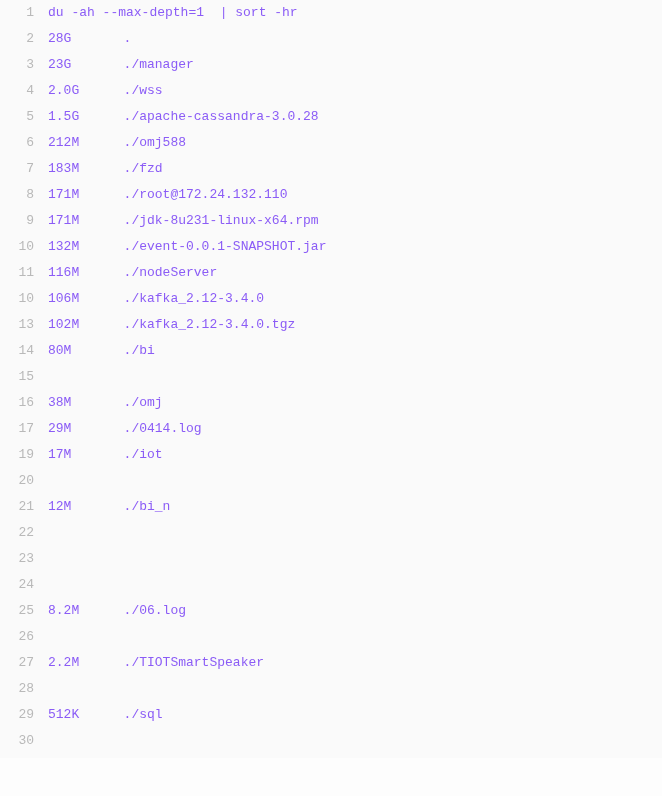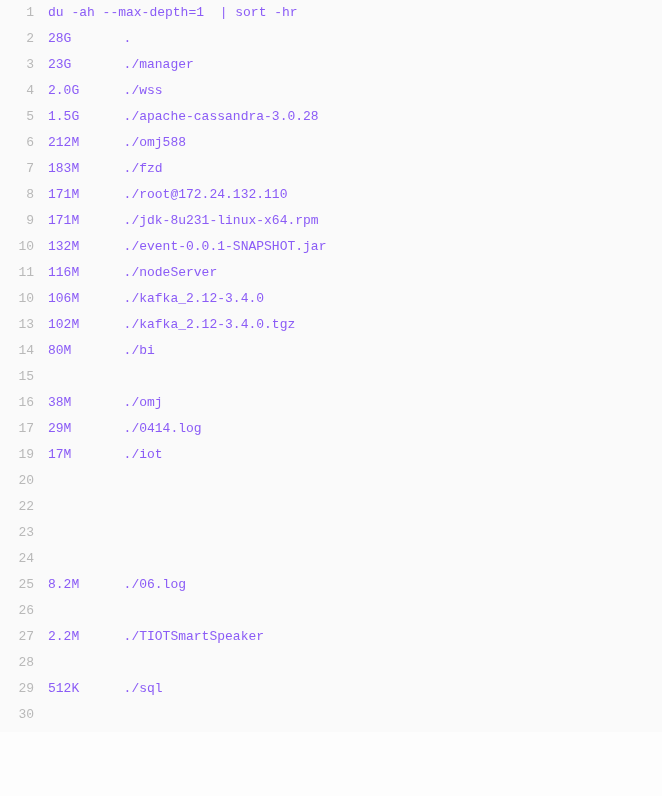--- a/index.html
+++ b/index.html
@@ -55,20 +55,21 @@
     <div class="line"><span class="ln">10</span><span class="content"><span class="size">132M</span>  <span>./event-0.0.1-SNAPSHOT.jar</span></span></div>
     <div class="line"><span class="ln">11</span><span class="content"><span class="size">116M</span>  <span>./nodeServer</span></span></div>
     <div class="line"><span class="ln">10</span><span class="content"><span class="size">106M</span>  <span>./kafka_2.12-3.4.0</span></span></div>
     <div class="line"><span class="ln">13</span><span class="content"><span class="size">102M</span>  <span>./kafka_2.12-3.4.0.tgz</span></span></div>
     <div class="line"><span class="ln">14</span><span class="content"><span class="size">80M</span>  <span>./bi</span></span></div>
     <div class="line"><span class="ln">15</span></div>
     <div class="line"><span class="ln">16</span><span class="content"><span class="size">38M</span>  <span>./omj</span></span></div>
     <div class="line"><span class="ln">17</span><span class="content"><span class="size">29M</span>  <span>./0414.log</span></span></div>
     <div class="line"><span class="ln">19</span><span class="content"><span class="size">17M</span>  <span>./iot</span></span></div>
     <div class="line"><span class="ln">20</span></div>
+    <div class="line"><span class="ln">21</span><span class="content"><span class="size">12M</span>  <span>./bi_n</span></span></div>
     <div class="line"><span class="ln">22</span><span class="content"></span></div>
     <div class="line"><span class="ln">23</span></div>
     <div class="line"><span class="ln">24</span><span class="content"></span></div>
     <div class="line"><span class="ln">25</span><span class="content"><span class="size">8.2M</span>  <span>./06.log</span></span></div>
     <div class="line"><span class="ln">26</span><span class="content"></span></div>
     <div class="line"><span class="ln">27</span><span class="content"><span class="size">2.2M</span>  <span>./TIOTSmartSpeaker</span></span></div>
     <div class="line"><span class="ln">28</span><span class="content"></span></div>
     <div class="line"><span class="ln">29</span><span class="content"><span class="size">512K</span>  <span>./sql</span></span></div>
     <div class="line"><span class="ln">30</span><span class="content"></span></div>
   </div>

